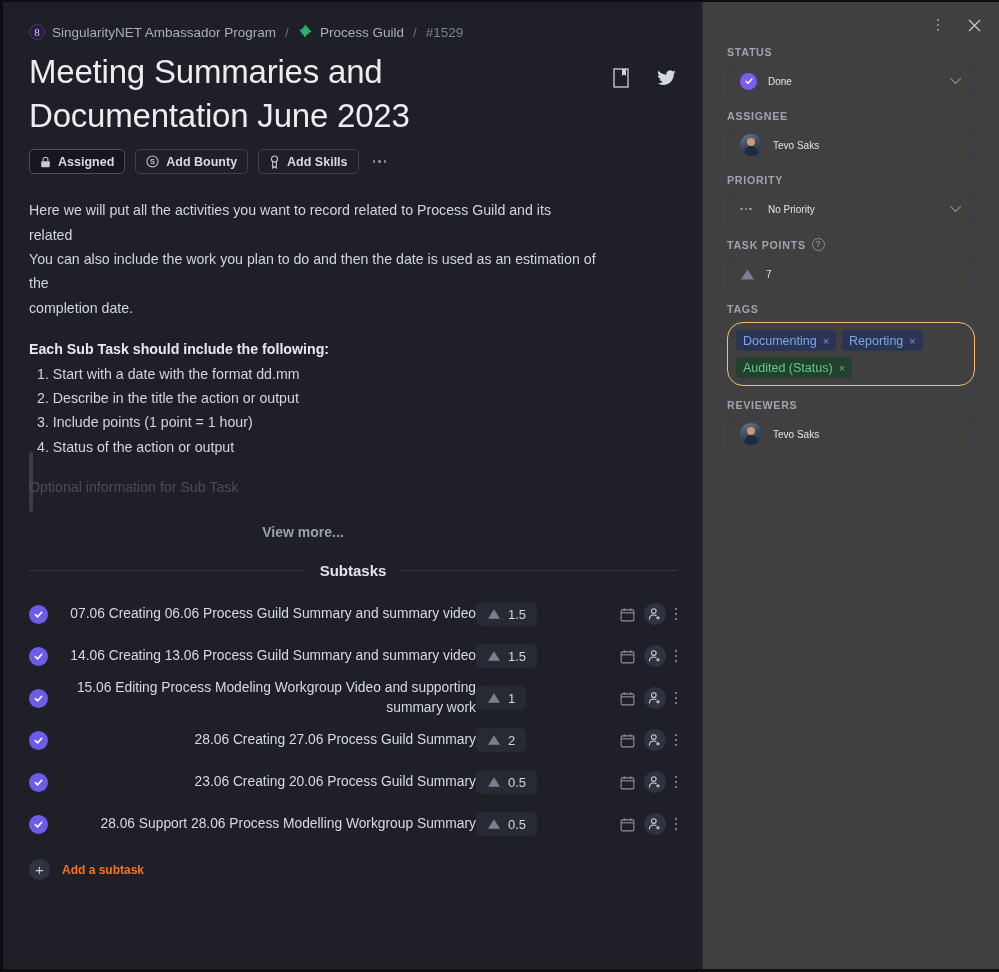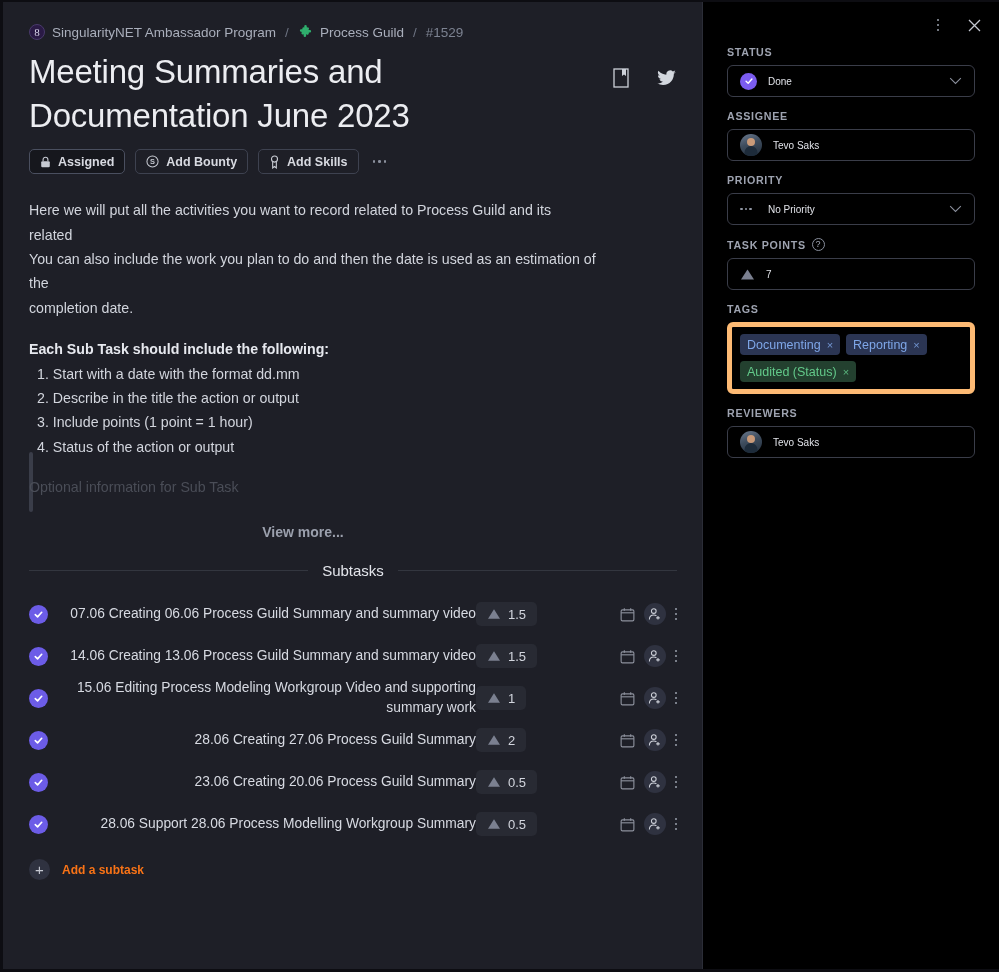--- a/index.html
+++ b/index.html
@@ -130,21 +130,21 @@
   }
 
   
   .subtasks-wrap { position: absolute; left: 0; top: 560px; width: 700px; }
   .sub-head {
     display: flex; align-items: center; gap: 14px;
     padding: 0 26px;
     margin-bottom: 14px;
   }
   .sub-head .line { flex: 1; height: 1px; background: #33363f; }
-  .sub-head .lbl { font-size: 15px; font-weight: normal; color: #e3e5eb; }
+  .sub-head .lbl { font-size: 15px; font-weight: bold; color: #e3e5eb; }
 
   .srow {
     display: flex; align-items: center;
     padding: 0 26px;
     min-height: 42px;
     gap: 0;
   }
   .chk {
     width: 19px; height: 19px; border-radius: 50%;
     background: #6c5ce7;
@@ -185,21 +185,21 @@
     width: 21px; height: 21px; border-radius: 50%;
     background: #2f3240;
     display: flex; align-items: center; justify-content: center;
     color: #c6c9d2; font-size: 15px; line-height: 1;
   }
   .addsub .lbl { font-size: 12px; font-weight: bold; color: #f97316; }
 
   
   .sidebar {
     width: 296px; height: 100%;
-    background: #000000;
+    background: #404040;
     padding: 44px 24px 0 24px;
   }
   .field { margin-bottom: 13px; }
   .flabel {
     font-size: 10.7px; font-weight: bold;
     letter-spacing: 0.7px;
     color: #9ea3b0;
     margin-bottom: 7px;
     display: flex; align-items: center; gap: 6px;
   }
@@ -246,22 +246,22 @@
   .prio-dots i { width: 2.5px; height: 2.5px; border-radius: 50%; background: #9298a6; display: block; }
   .qmark {
     width: 13px; height: 13px; border-radius: 50%;
     border: 1px solid #888e9c;
     font-size: 9px; color: #a4aab7;
     display: flex; align-items: center; justify-content: center;
     font-weight: normal;
     line-height: 1;
   }
   .tagbox {
-    border: 5px solid #fdba74;
-    border-radius: 6px;
+    border: 1px solid #fdba74;
+    border-radius: 16px;
     padding: 7px 8px;
     display: flex; flex-wrap: wrap; gap: 6px;
     cursor: pointer;
   }
   .tag {
     display: flex; align-items: center; gap: 6px;
     height: 21px; padding: 0 7px;
     border-radius: 4px;
     font-size: 12.5px;
   }

